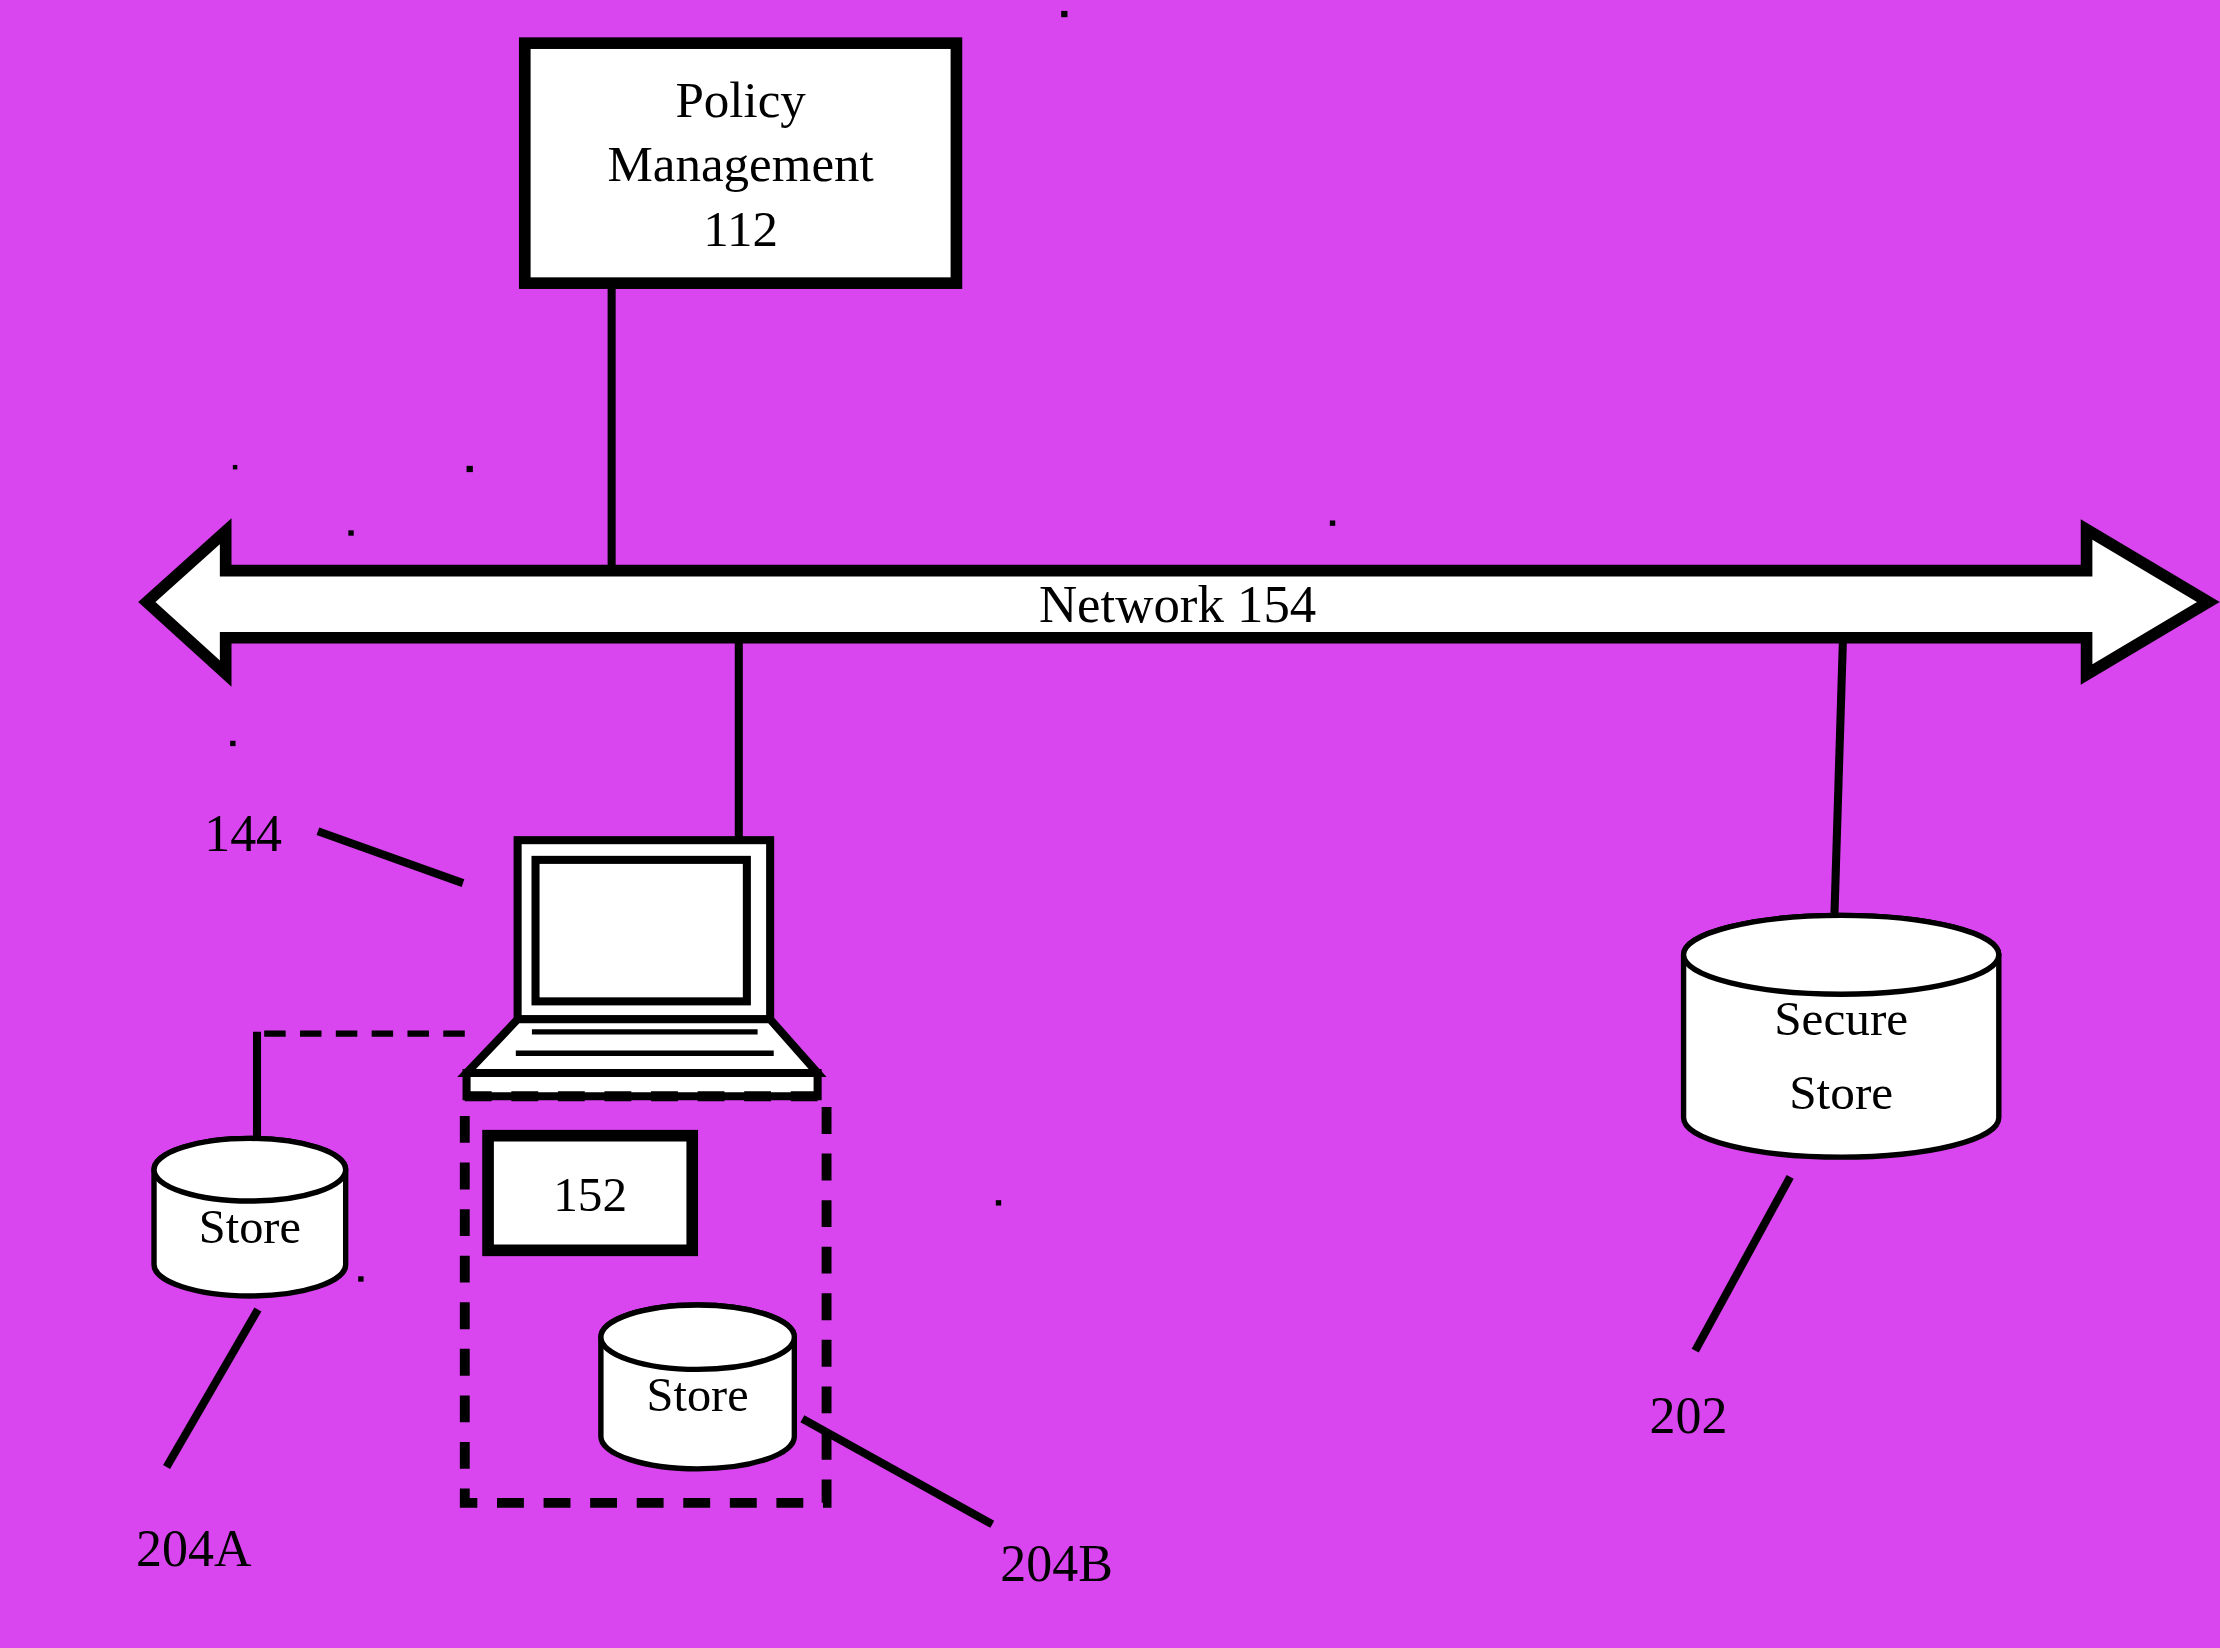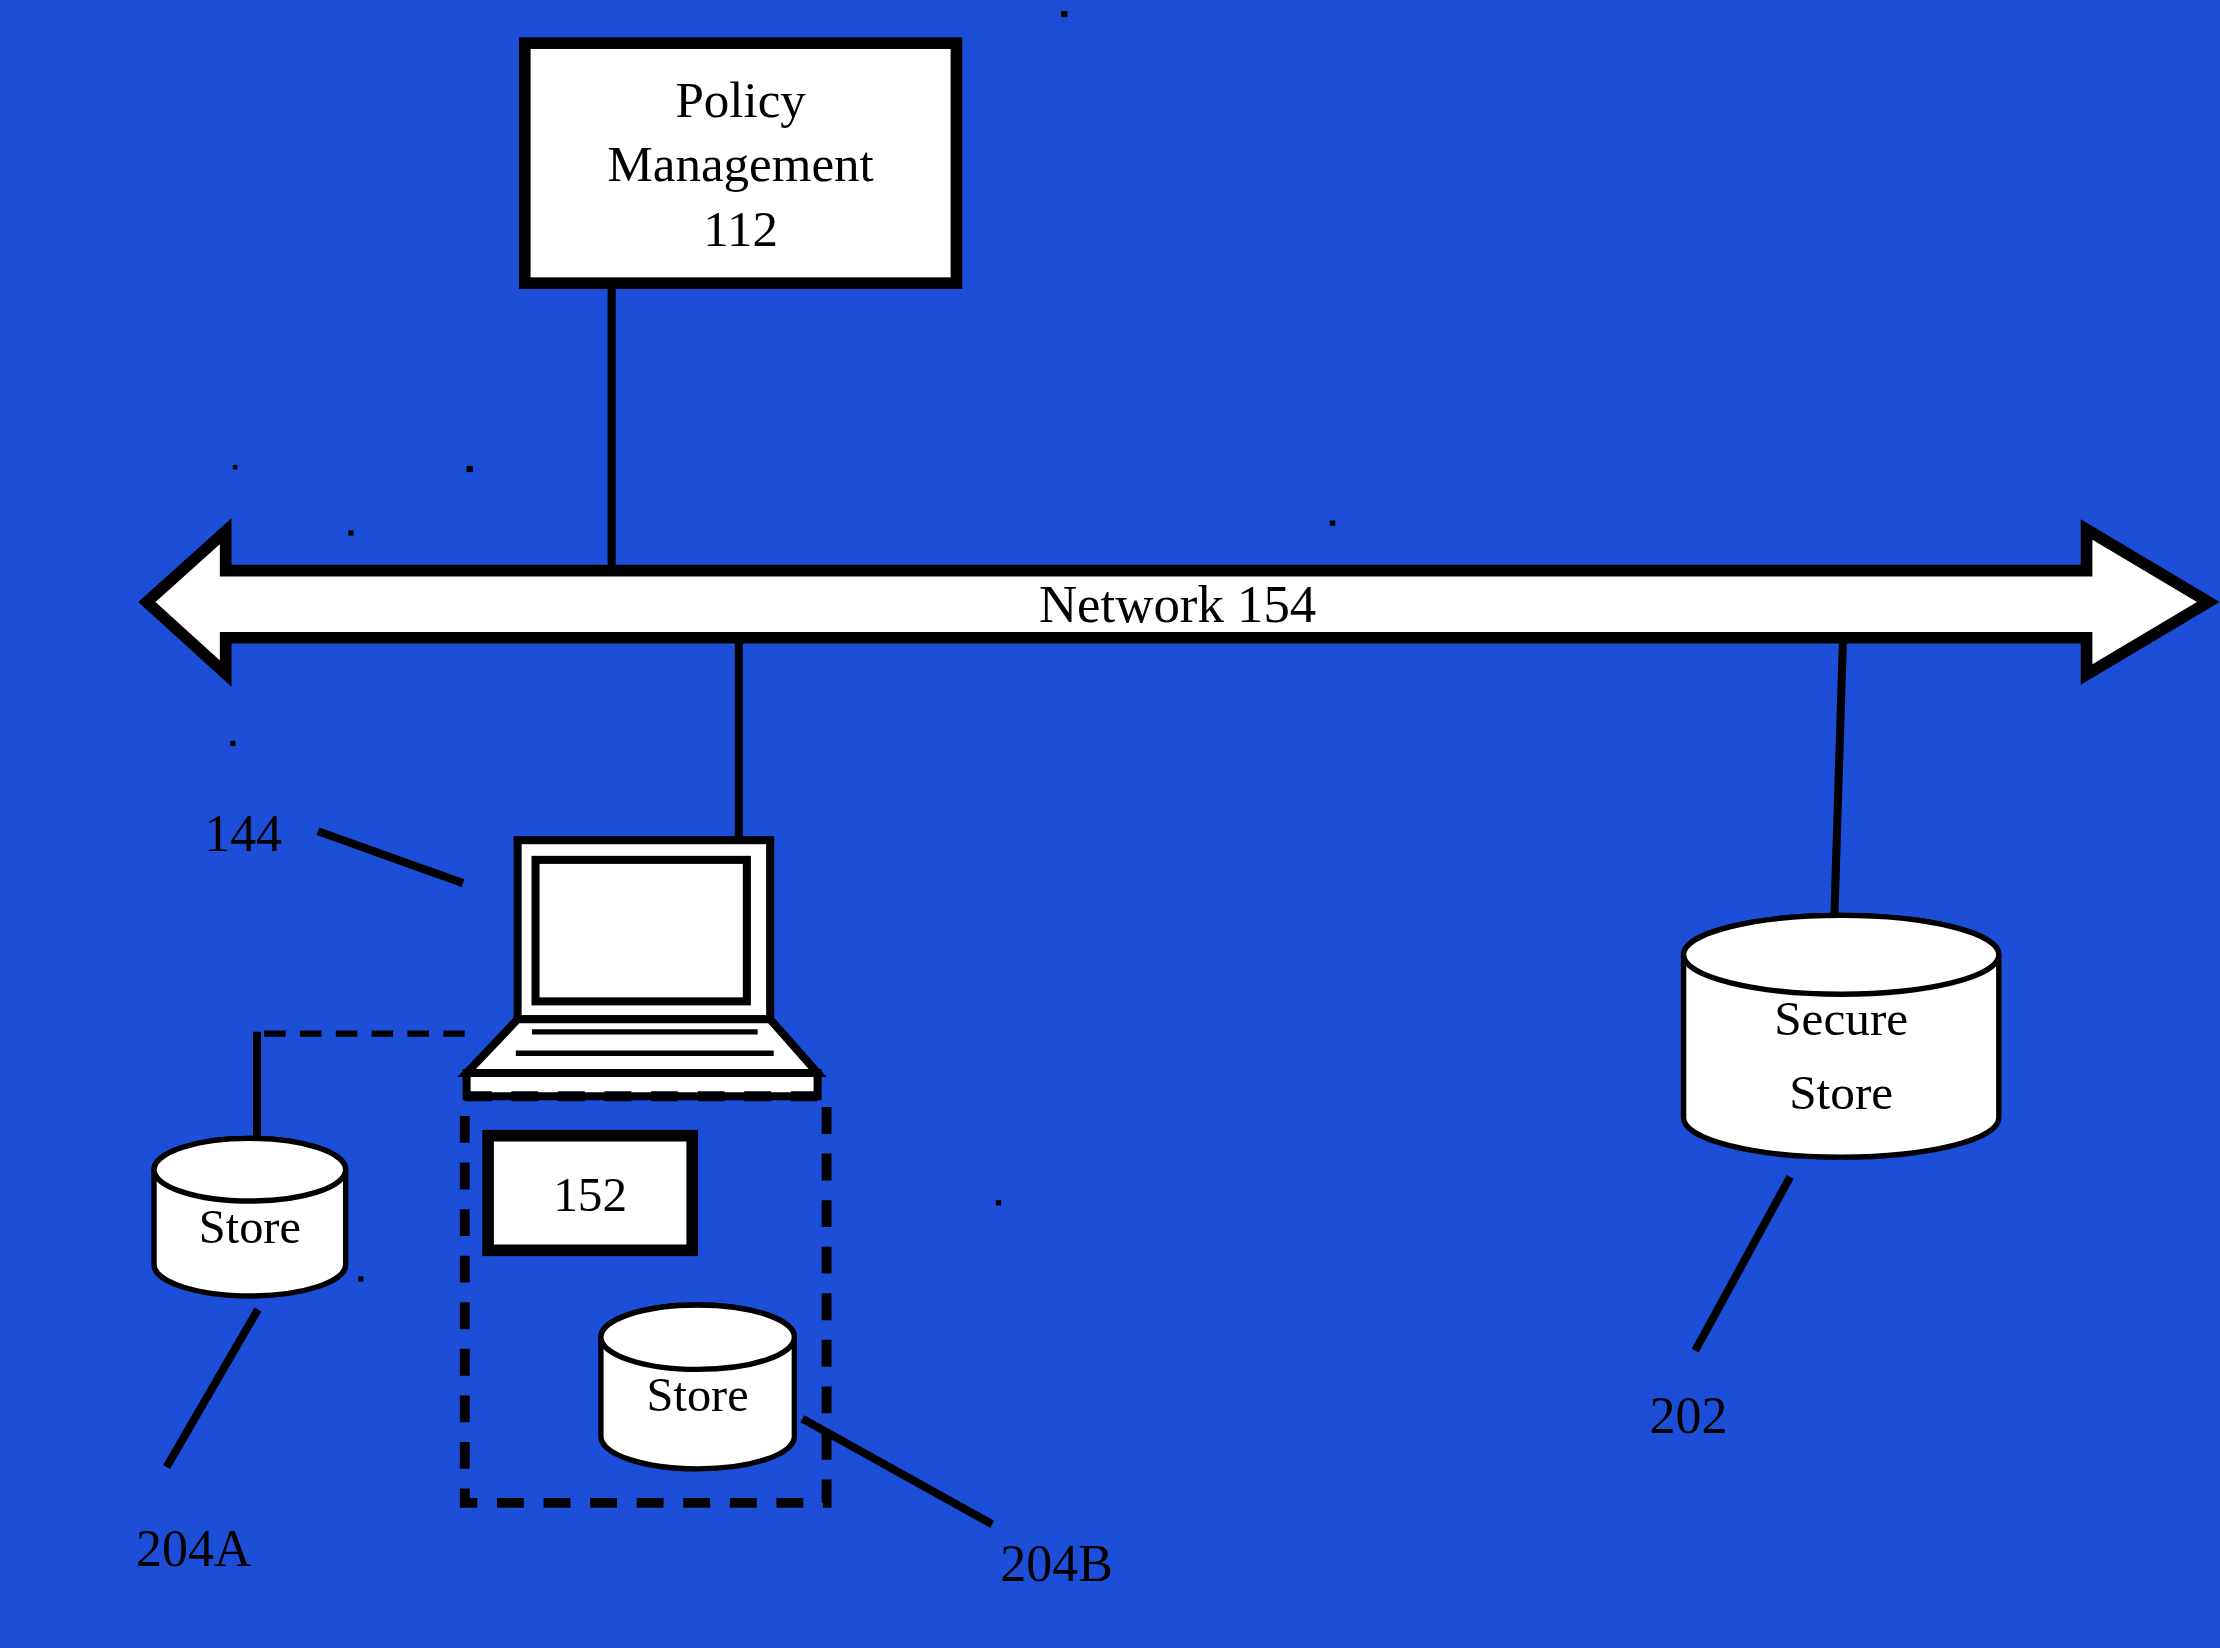--- a/index.html
+++ b/index.html
@@ -8,21 +8,21 @@
     padding: 0;
     background: #ffffff;
   }
   body {
     font-family: "Liberation Serif", "DejaVu Serif", serif;
   }
   #diagram-root {
     position: relative;
     width: 2220px;
     height: 1649px;
-    background: #1d4ed8;
+    background: #d946ef;
     overflow: hidden;
   }
   #diagram-svg {
     position: absolute;
     top: 0;
     left: 0;
     width: 2220px;
     height: 1649px;
   }
   .svg-text {

